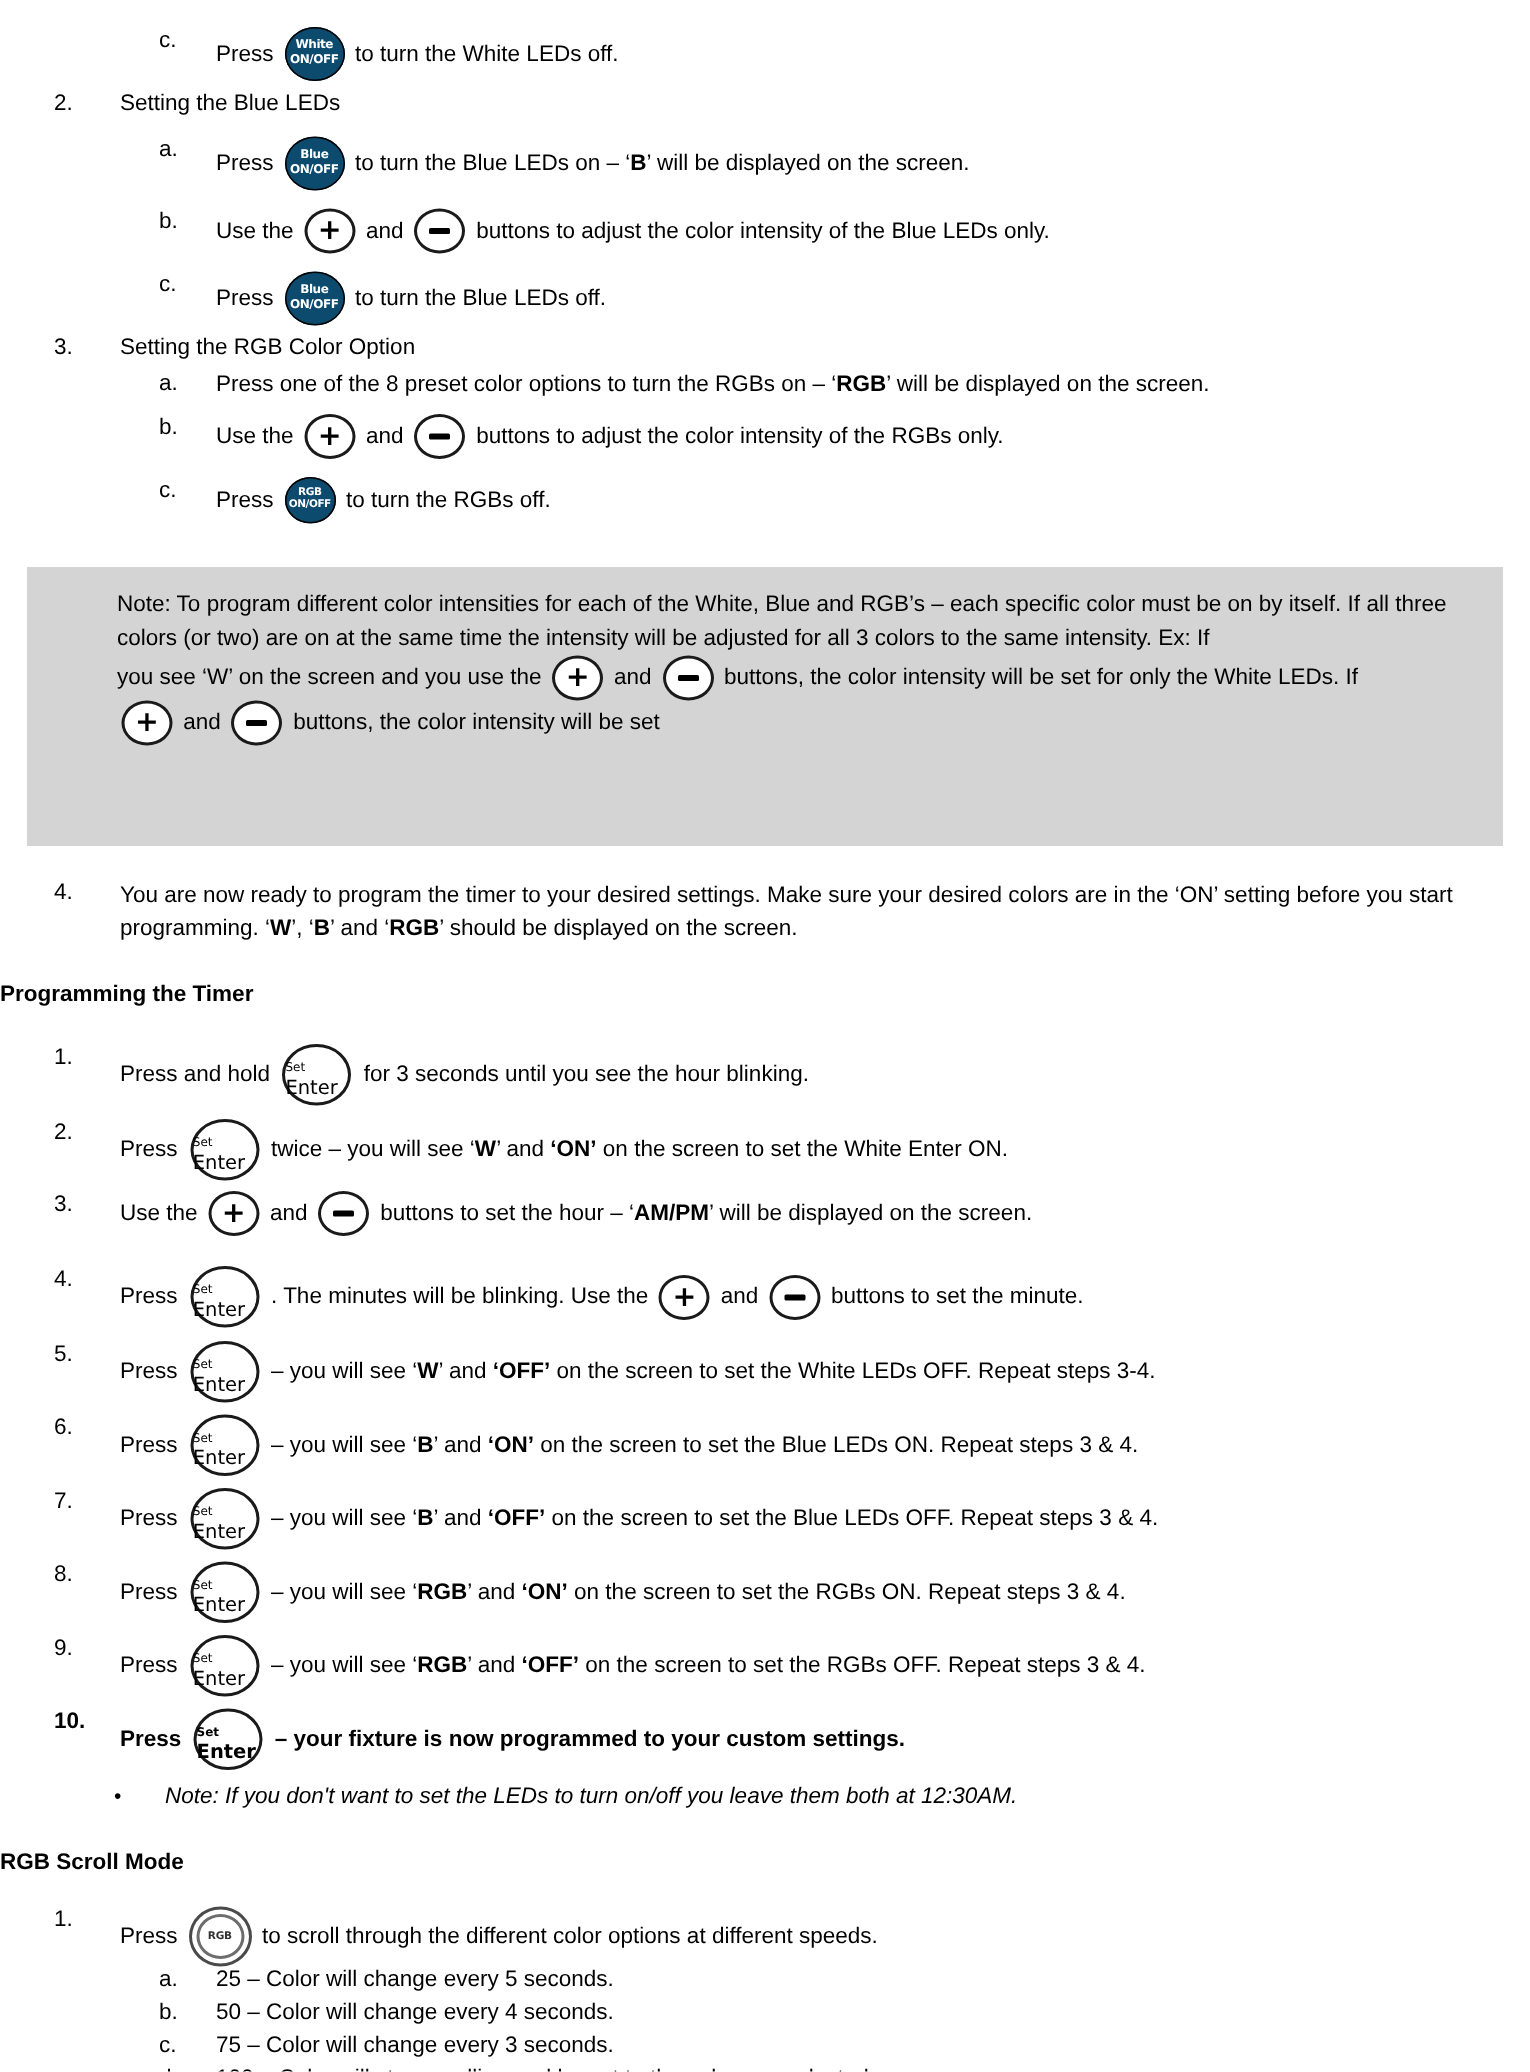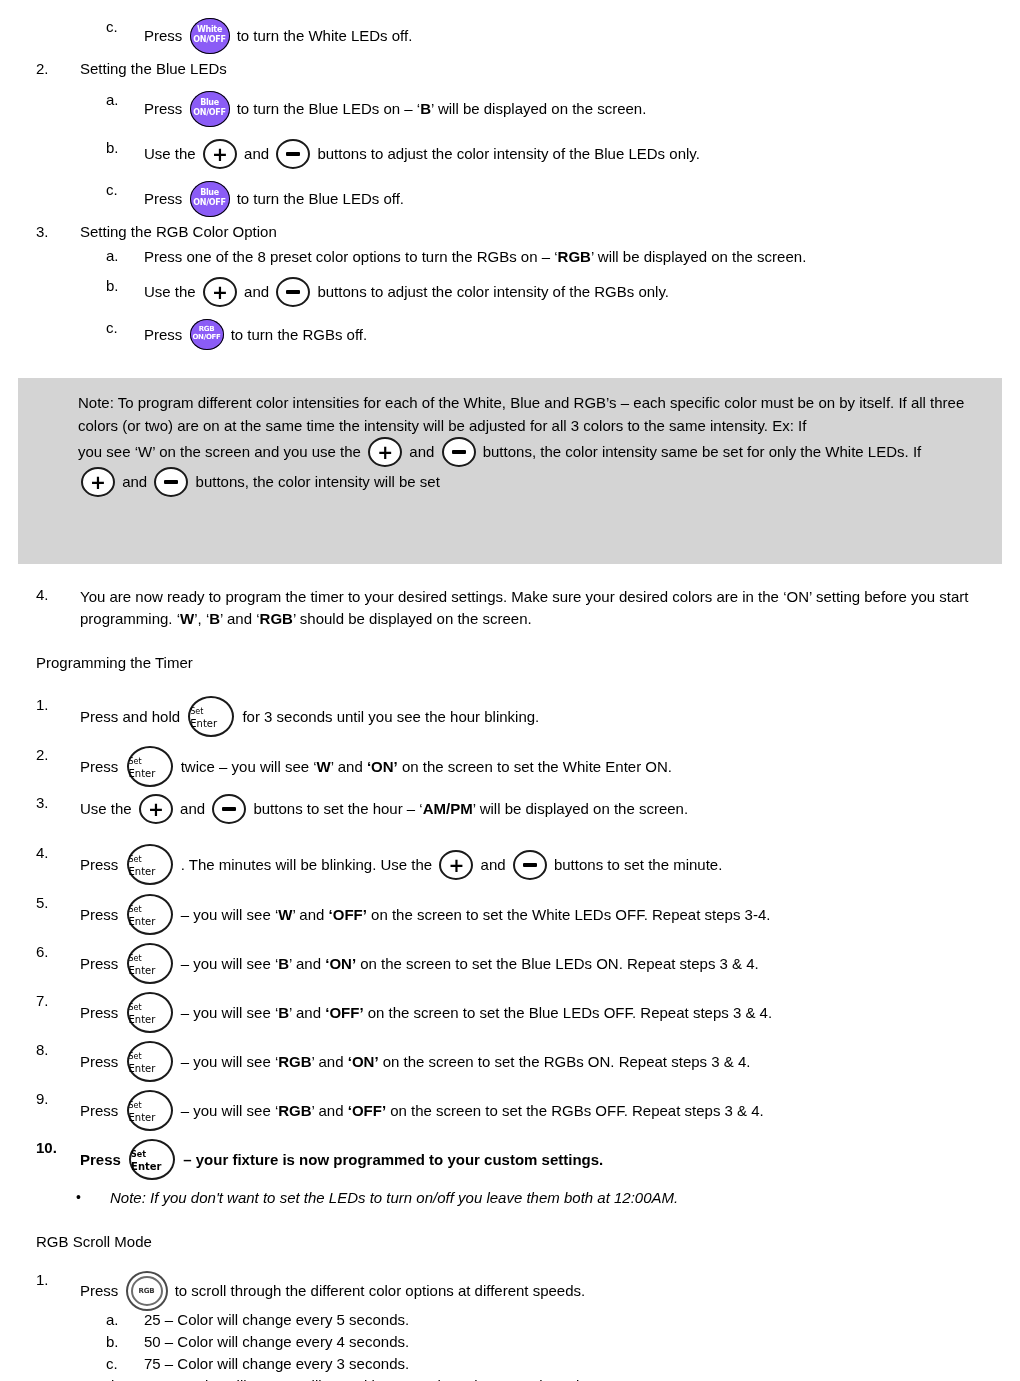--- a/index.html
+++ b/index.html
@@ -55,21 +55,21 @@
 
   
 
   
   .btn-onoff {
     display: inline-block;
     vertical-align: middle;
     width: 40px;
     height: 36px;
     border-radius: 50%;
-    background: #8b5cf6;
+    background: #0c4a6e;
     color: #ffffff;
     position: relative;
     margin: 0 3px;
     box-shadow: 0 0 0 1px #000 inset;
   }
   .btn-onoff .l1, .btn-onoff .l2 {
     position: absolute;
     left: 0; right: 0;
     text-align: center;
     font-family: "DejaVu Sans", sans-serif;
@@ -132,21 +132,21 @@
   }
   .btn-set .s1, .btn-set .s2 {
     position: absolute;
     left: 0; right: 0;
     text-align: left;
     font-family: "DejaVu Sans", sans-serif;
     line-height: 1;
     color: #000;
   }
   .btn-set .s1 { top: 10px; font-size: 8px; }
-  .btn-set .s2 { top: 21px; font-size: 10px; }
+  .btn-set .s2 { top: 21px; font-size: 13px; }
 
   
   .btn-rgbring {
     display: inline-block;
     vertical-align: middle;
     width: 42px;
     height: 40px;
     border: 2px solid #4a4a4a;
     border-radius: 50%;
     background: #ffffff;
@@ -179,23 +179,22 @@
     width: 984px;
     height: 186px;
     background: #d4d4d4;
     padding: 14px 26px 10px 60px;
     line-height: 1.5;
   }
   .notebox p { margin: 0; }
 
   
   .heading {
-    font-weight: normal;
+    font-weight: bold;
     font-size: 15px;
-    margin-left: 36px;
   }
 
   
   .bulletrow {
     display: flex;
     margin-left: 76px;
   }
   .bulletrow .dot {
     width: 34px;
     flex: 0 0 auto;
@@ -301,21 +300,21 @@
     </span>
   </div>
 
   <div class="notebox">
     <p>Note: To program different color intensities for each of the White, Blue and RGB’s – each specific color must be on by itself. If all three colors (or two) are on at the same time the intensity will be adjusted for all 3 colors to the same intensity.  Ex: If</p>
     <p>
       <span class="txt">you see ‘W’ on the screen and you use the</span>
       <span class="btn-pm"><span class="glyph">+</span></span>
       <span class="txt">and</span>
       <span class="btn-pm"><span class="bar"></span></span>
-      <span class="txt">buttons, the color intensity same be set for only the White LEDs. If</span>
+      <span class="txt">buttons, the color intensity will be set for only the White LEDs. If</span>
     </p>
     <p>
       <span class="btn-pm"><span class="glyph">+</span></span>
       <span class="txt">and</span>
       <span class="btn-pm"><span class="bar"></span></span>
       <span class="txt">buttons, the color intensity will be set</span>
     </p>
   </div>
 
   <div class="row lvl1" style="position:absolute; top:568px; left:0; width:978px;">
@@ -443,21 +442,21 @@
       <span class="btn-set">
         <span class="s1">Set</span>
         <span class="s2">Enter</span>
       </span>
       <span class="txt">– your fixture is now programmed to your custom settings.</span>
     </span>
   </div>
 
   <div class="bulletrow" style="position:absolute; top:1171px; left:0; width:980px;">
     <span class="dot">•</span>
-    <span class="btext">Note: If you don't want to set the LEDs to turn on/off you leave them both at 12:00AM.</span>
+    <span class="btext">Note: If you don't want to set the LEDs to turn on/off you leave them both at 12:30AM.</span>
   </div>
 
   <div class="heading" style="position:absolute; top:1215px; left:0;">RGB Scroll Mode</div>
 
   <div class="row tstep" style="position:absolute; top:1253px; left:0; width:980px;">
     <span class="marker">1.</span>
     <span class="rowbody">
       <span class="txt">Press</span>
       <span class="btn-rgbring">
         <span class="inner"></span>

